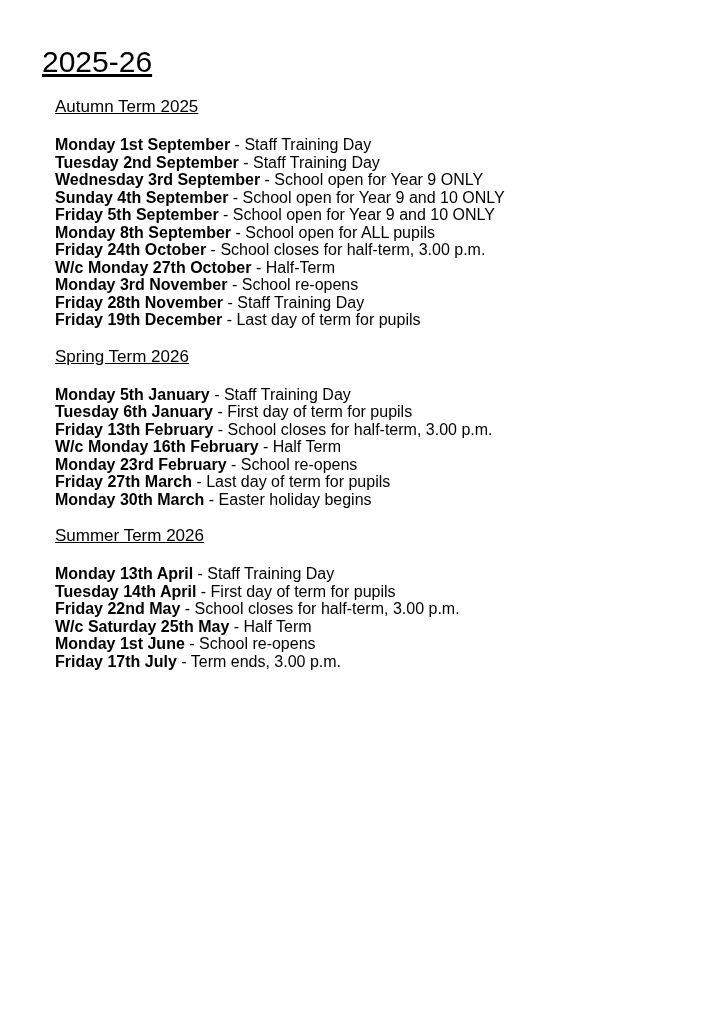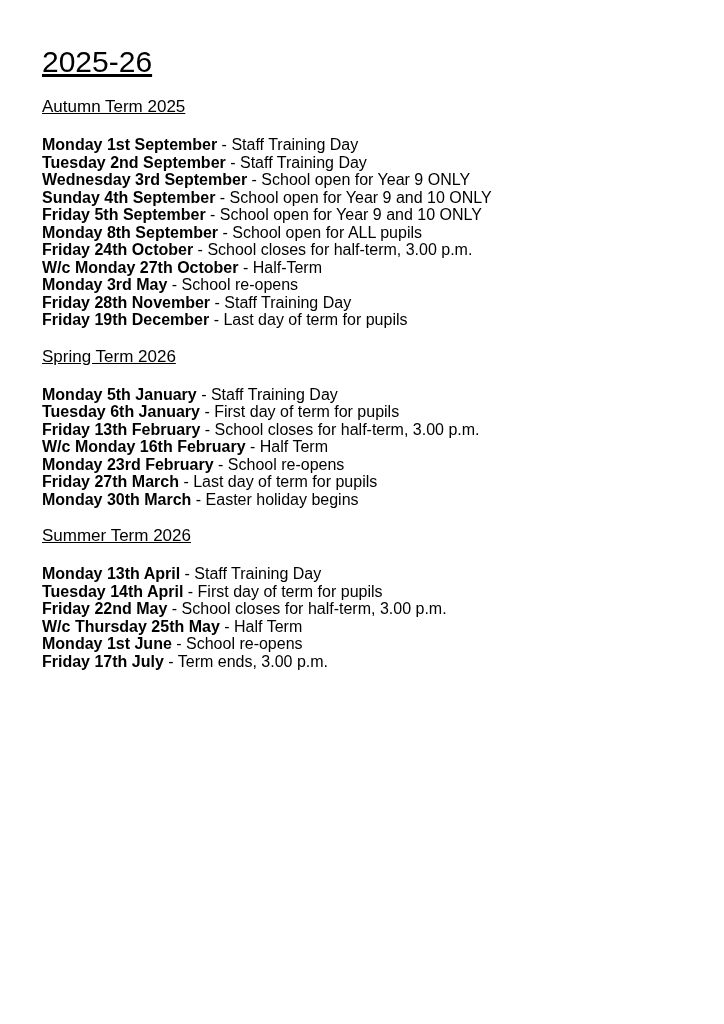--- a/index.html
+++ b/index.html
@@ -15,21 +15,21 @@
     overflow: hidden;
   }
   .doc-title {
     font-size: 30px;
     font-weight: 400;
     line-height: 36px;
     margin: 0 0 16px 0;
     text-decoration: underline;
     letter-spacing: 0px;
   }
-  .term-section { margin: 0; }
+  .term-section { margin: 13px; }
   .term-heading {
     font-size: 17px;
     font-weight: 400;
     line-height: 21px;
     margin: 17px 0 19px 0;
     text-decoration: underline;
   }
   .term-section:first-child .term-heading { margin-top: 0; }
   .event-list { margin: 0; }
   .event-line {
@@ -59,21 +59,21 @@
   <p class="event-line"><span class="event-date">Sunday 4th September</span><span class="event-sep"> - </span><span class="event-desc">School open for Year 9 and 10 ONLY</span></p>
 
   <p class="event-line"><span class="event-date">Friday 5th September</span><span class="event-sep"> - </span><span class="event-desc">School open for Year 9 and 10 ONLY</span></p>
 
   <p class="event-line"><span class="event-date">Monday 8th September</span><span class="event-sep"> - </span><span class="event-desc">School open for ALL pupils</span></p>
 
   <p class="event-line"><span class="event-date">Friday 24th October</span><span class="event-sep"> - </span><span class="event-desc">School closes for half-term, 3.00 p.m.</span></p>
 
   <p class="event-line"><span class="event-date">W/c Monday 27th October</span><span class="event-sep"> - </span><span class="event-desc">Half-Term</span></p>
 
-  <p class="event-line"><span class="event-date">Monday 3rd May</span><span class="event-sep"> - </span><span class="event-desc">School re-opens</span></p>
+  <p class="event-line"><span class="event-date">Monday 3rd November</span><span class="event-sep"> - </span><span class="event-desc">School re-opens</span></p>
 
   <p class="event-line"><span class="event-date">Friday 28th November</span><span class="event-sep"> - </span><span class="event-desc">Staff Training Day</span></p>
 
   <p class="event-line"><span class="event-date">Friday 19th December</span><span class="event-sep"> - </span><span class="event-desc">Last day of term for pupils</span></p>
 
 </div>
   </section>
 
   <section class="term-section">
     <h2 class="term-heading">Spring Term 2026</h2>
@@ -97,21 +97,21 @@
   <section class="term-section">
     <h2 class="term-heading">Summer Term 2026</h2>
     <div class="event-list">
   <p class="event-line"><span class="event-date">Monday 13th April</span><span class="event-sep"> - </span><span class="event-desc">Staff Training Day</span></p>
 
   <p class="event-line"><span class="event-date">Tuesday 14th April</span><span class="event-sep"> - </span><span class="event-desc">First day of term for pupils</span></p>
 
 
   <p class="event-line"><span class="event-date">Friday 22nd May</span><span class="event-sep"> - </span><span class="event-desc">School closes for half-term, 3.00 p.m.</span></p>
 
-  <p class="event-line"><span class="event-date">W/c Thursday 25th May</span><span class="event-sep"> - </span><span class="event-desc">Half Term</span></p>
+  <p class="event-line"><span class="event-date">W/c Saturday 25th May</span><span class="event-sep"> - </span><span class="event-desc">Half Term</span></p>
 
   <p class="event-line"><span class="event-date">Monday 1st June</span><span class="event-sep"> - </span><span class="event-desc">School re-opens</span></p>
 
   <p class="event-line"><span class="event-date">Friday 17th July</span><span class="event-sep"> - </span><span class="event-desc">Term ends, 3.00 p.m.</span></p>
 </div>
   </section>
 </div>
 </div>
 
 </body></html>

